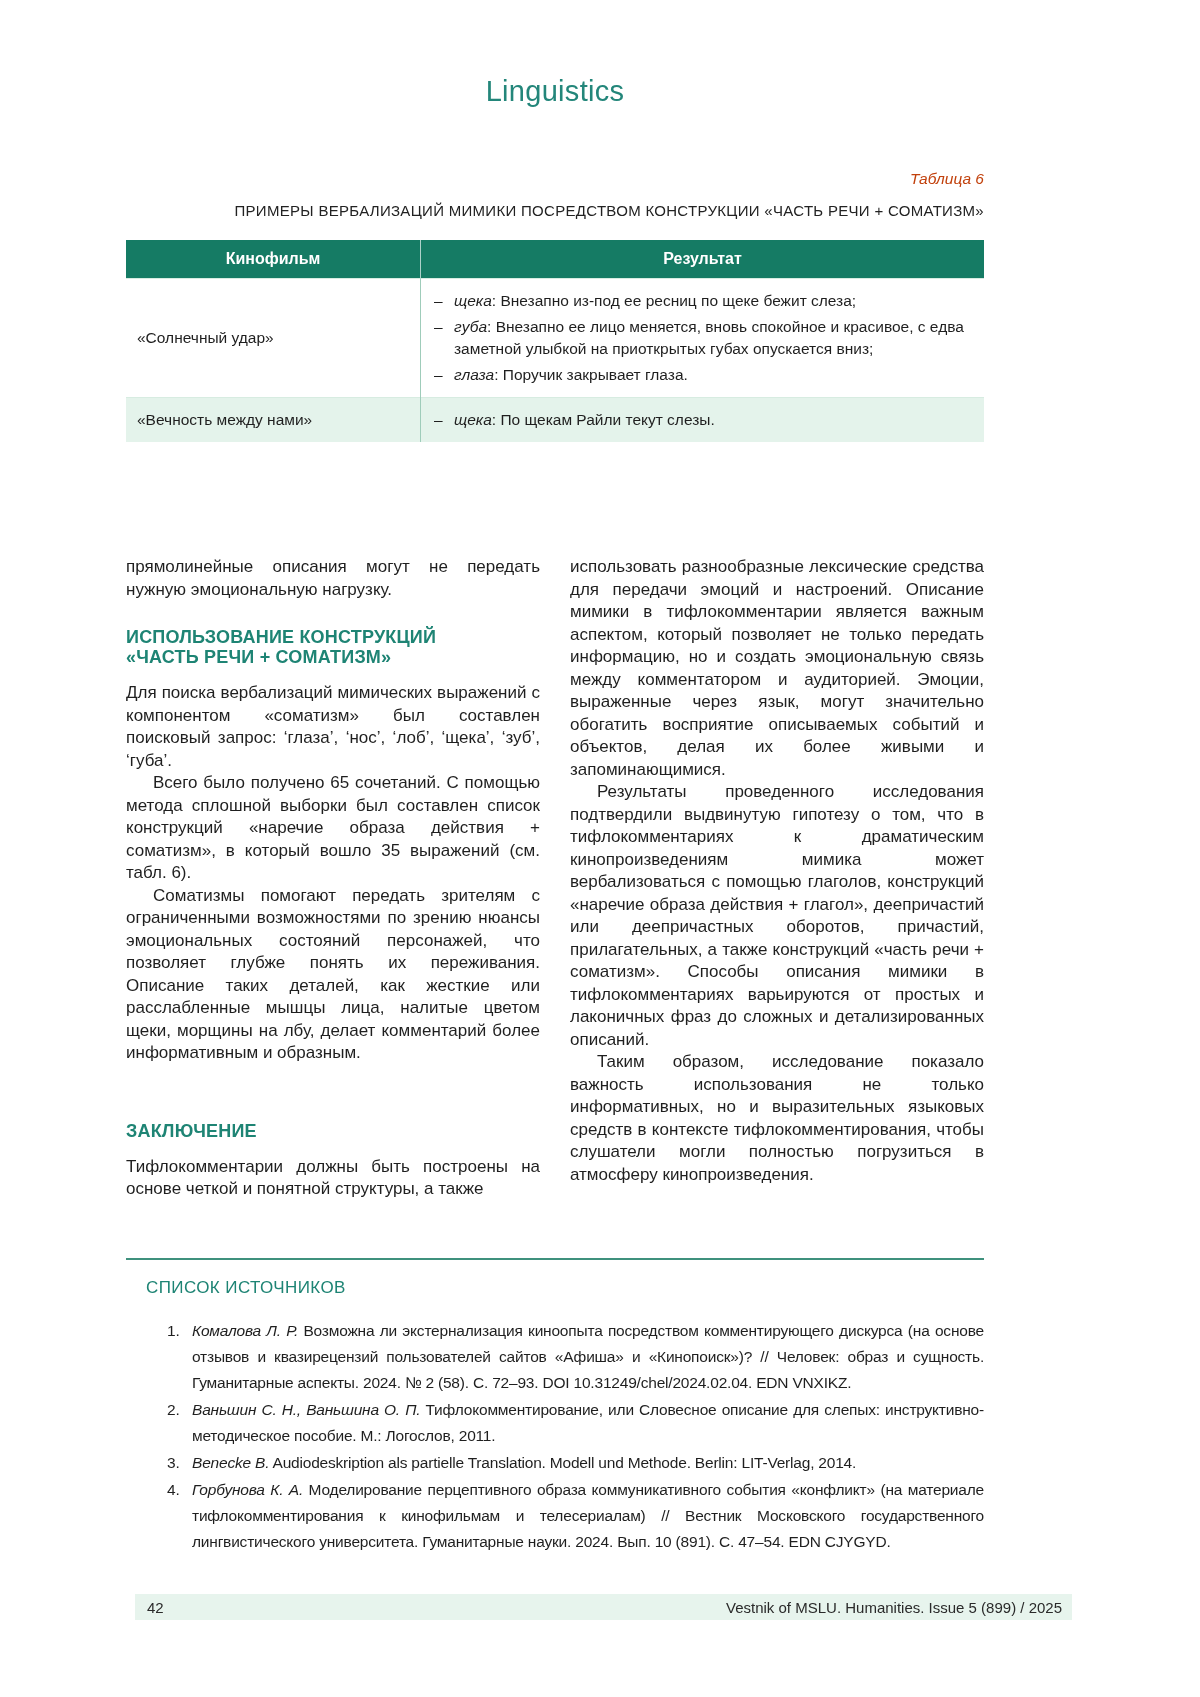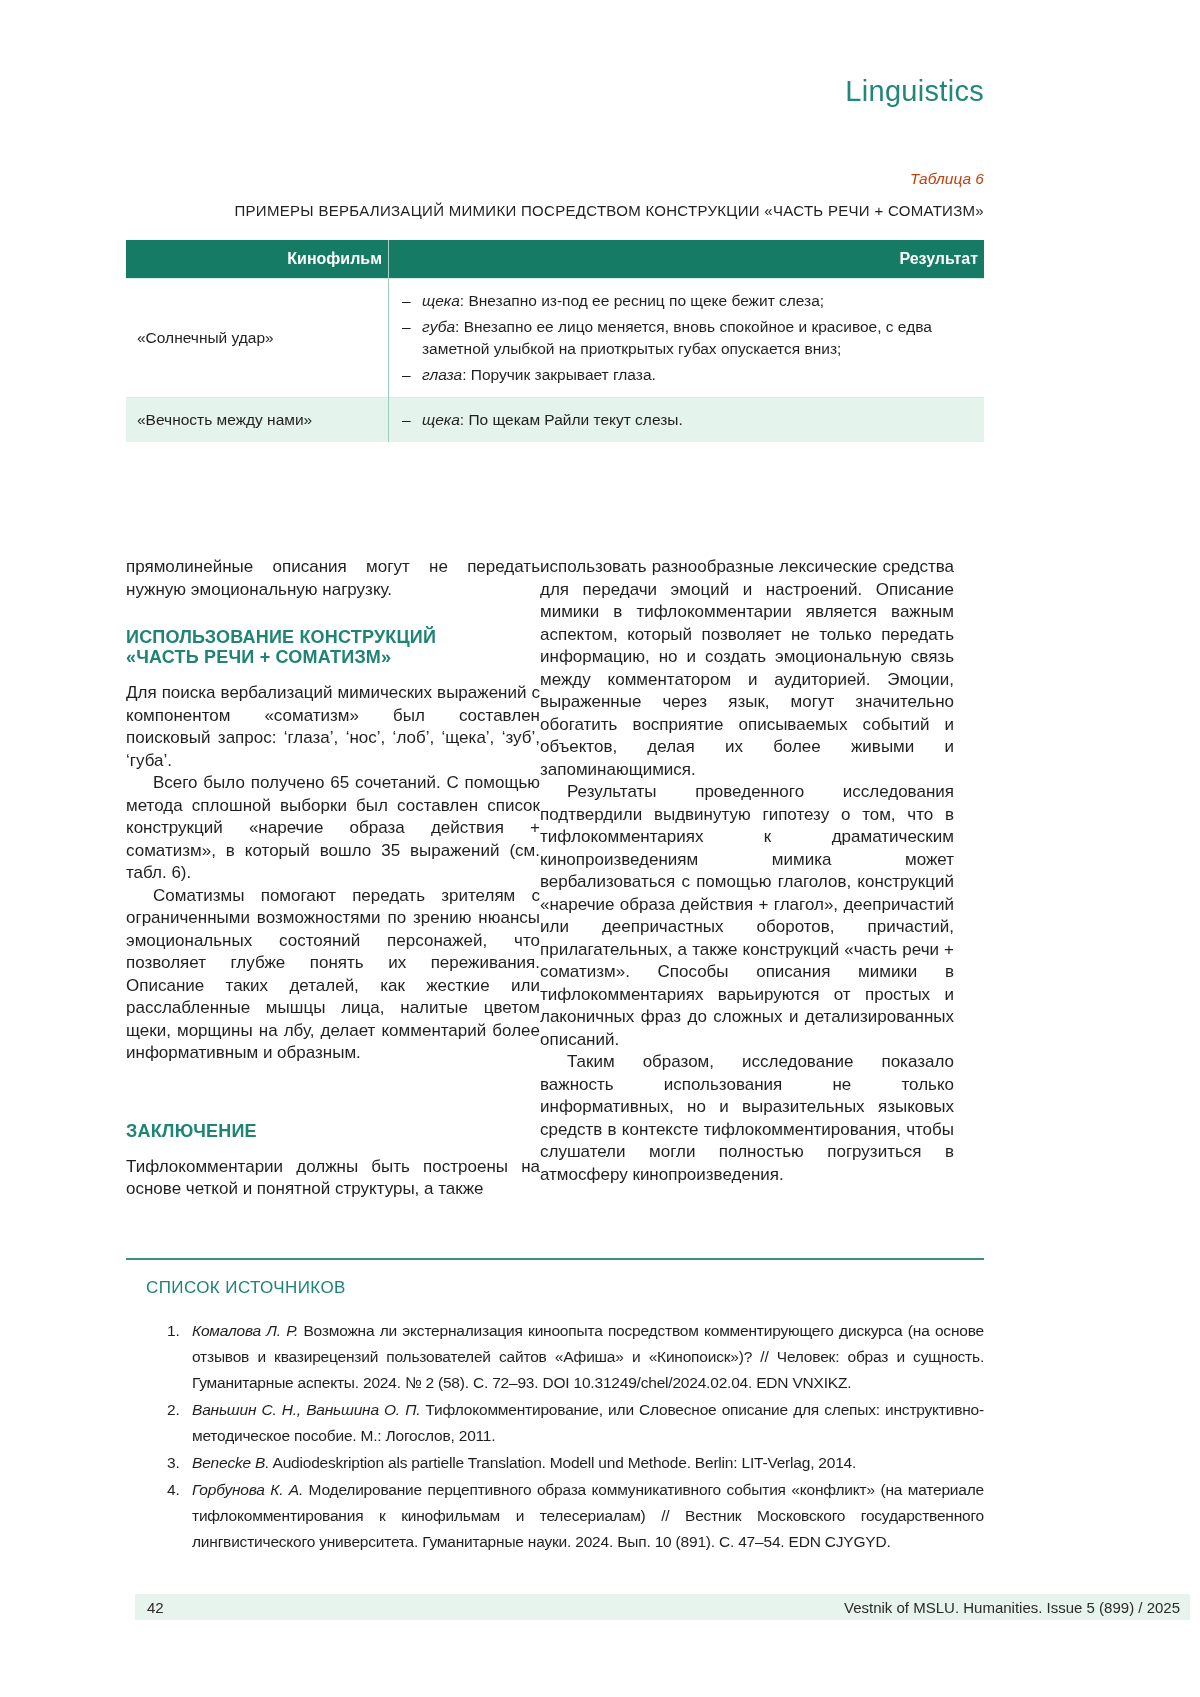--- a/index.html
+++ b/index.html
@@ -7,57 +7,57 @@
     position:relative;
     width:1200px;height:1697px;
     background:#ffffff;
     font-family:"Liberation Sans","DejaVu Sans",sans-serif;
     color:#1f1f1f;
     overflow:hidden;
   }
   
   .running-head{
     position:absolute;top:74px;left:126px;width:858px;
-    text-align:right;font-size:29px;line-height:34px;
+    text-align:center;font-size:29px;line-height:34px;
     color:#23867a;letter-spacing:0.3px;
   }
   
   .table-caption{
     position:absolute;top:170px;left:126px;width:858px;
     text-align:right;font-style:italic;font-size:15.5px;color:#c2410c;
   }
   .table-title{
     position:absolute;top:202px;left:126px;width:858px;
     text-align:right;font-size:15px;letter-spacing:0.3px;color:#222;
   }
   
   table.vtable{
     position:absolute;top:240px;left:126px;width:858px;
     border-collapse:collapse;table-layout:fixed;
   }
   table.vtable th{
     background:#157b64;color:#ffffff;font-weight:700;font-size:16px;
-    padding:10px 6px;text-align:right;
+    padding:10px 22px;text-align:center;
   }
   table.vtable th:first-child{width:250px;border-right:1px solid rgba(255,255,255,0.65);}
   table.vtable td{
     font-size:15.5px;vertical-align:middle;line-height:22px;
     border-top:1px solid #d7ece1;
   }
   table.vtable tr.shaded{background:#e4f3eb;}
   td.film{padding:6px 8px 6px 11px;}
   td.result{padding:7px 12px 7px 13px;border-left:1px solid #9fccba;}
   .res-item{display:flex;margin:4px 0;}
   .res-item .dash{flex:0 0 20px;}
   .res-item .res-text{flex:1;}
   .res-item i{font-style:italic;}
   
   .columns{
     position:absolute;top:556px;left:126px;width:858px;
-    display:flex;
+    display:flex;gap:30px;
   }
   .col{width:414px;text-align:justify;font-size:17px;line-height:22.5px;}
   .col p{margin:0;}
   .col p.indent{text-indent:27px;}
   h4.subhead{
     color:#1e8474;font-size:18px;line-height:20px;font-weight:700;
     letter-spacing:0.2px;text-align:left;
     margin:26px 60px 15px 0;
   }
   h4.subhead.big-gap{margin-top:56px;}
@@ -72,21 +72,21 @@
   .refs{margin:0 0 0 41px;padding:0;list-style:none;}
   .refs li{
     display:flex;font-size:15.5px;line-height:26px;letter-spacing:-0.2px;
     text-align:justify;margin:0 0 1px 0;
   }
   .refs .num{flex:0 0 25px;}
   .refs .ref-text{flex:1;}
   .refs .authors{font-style:italic;}
   
   .footer{
-    position:absolute;top:1594px;left:135px;width:1055px;height:26px;
+    position:absolute;top:1594px;left:135px;width:937px;height:26px;
     background:#e7f4ed;display:flex;justify-content:space-between;align-items:center;
     padding:0 10px 0 12px;box-sizing:border-box;font-size:15px;color:#2a2a2a;
   }
   .footer .journal{}
 </style>
 </head>
 <body>
 
 <div class="page">
 

